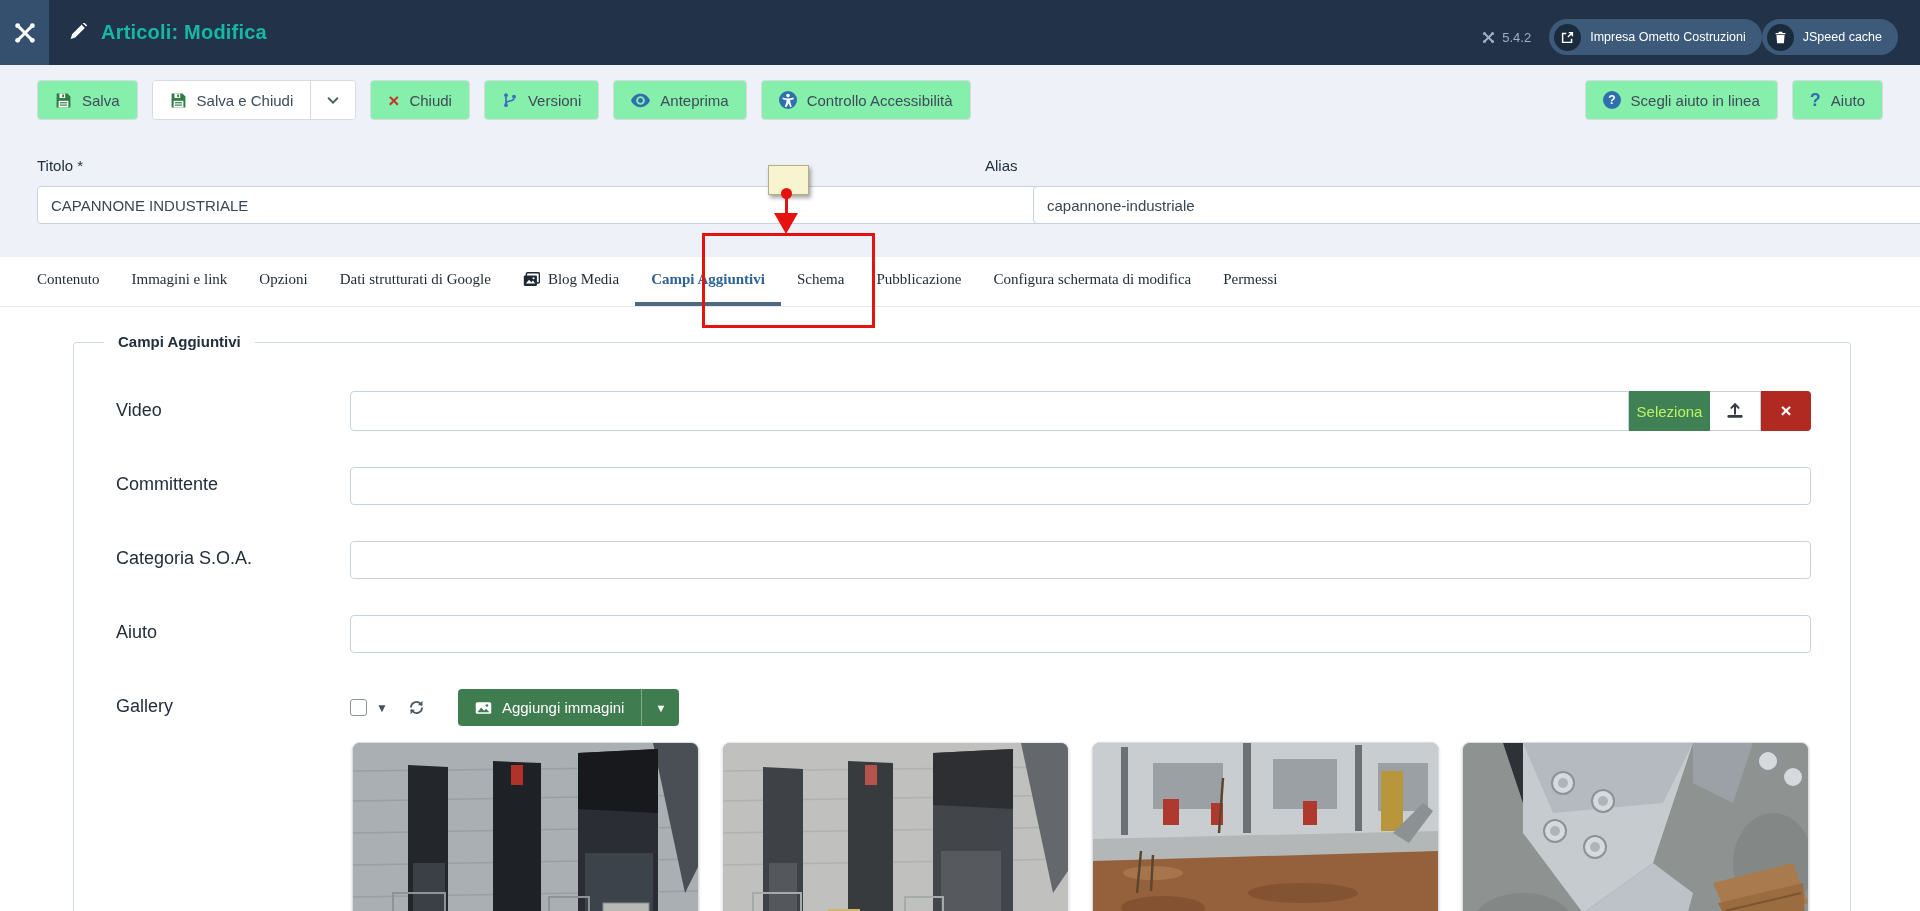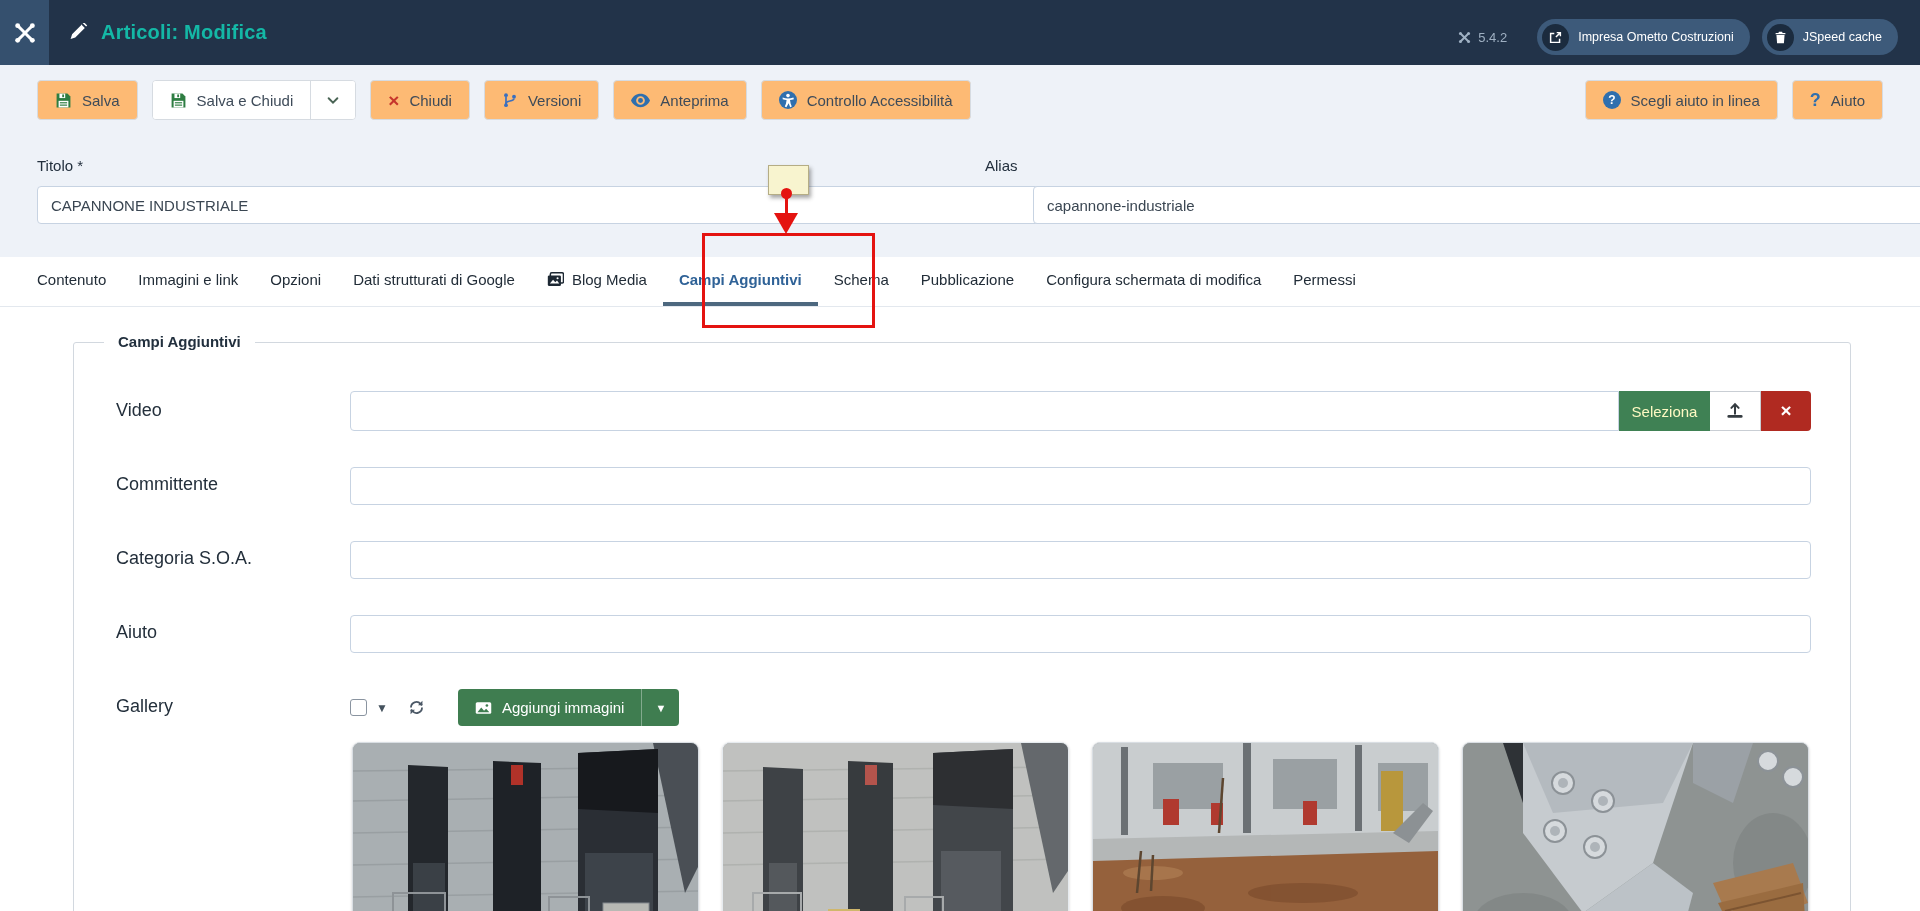--- a/index.html
+++ b/index.html
@@ -4,53 +4,53 @@
 <style>
   * { margin:0; padding:0; box-sizing:border-box; }
   html,body { width:1920px; height:911px; }
   body { font-family:"Liberation Sans","DejaVu Sans",sans-serif; background:#eef2f8; overflow:hidden; }
   .canvas { position:relative; width:1920px; height:911px; background:#eef2f8; }
 
   
   .appbar { position:absolute; left:0; top:0; width:1920px; height:65px; background:#223349; display:flex; align-items:center; }
   .logo-block { width:49px; height:65px; background:#35506e; display:flex; align-items:center; justify-content:center; flex:0 0 auto; }
   .appbar-title { display:flex; align-items:center; gap:13px; margin-left:20px; color:#14b8a6; font-size:20px; font-weight:600; letter-spacing:.2px; }
-  .appbar-right { position:absolute; right:22px; top:0; height:74px; display:flex; align-items:center; gap:12px; }
+  .appbar-right { position:absolute; right:22px; top:0; height:74px; display:flex; align-items:center; }
   .version { display:flex; align-items:center; gap:6px; color:#9fb0c2; font-size:13px; margin-right:18px; }
   .pill { display:flex; align-items:center; gap:9px; height:36px; padding:0 16px 0 5px; background:#3d5a7a; border:none; border-radius:18px; color:#fff; font-size:12.5px; cursor:pointer; font-family:inherit; }
   .pill .pill-ico { width:27px; height:27px; border-radius:50%; background:#1b2b3e; display:flex; align-items:center; justify-content:center; }
 
   
   .toolbar { position:absolute; left:37px; right:37px; top:80px; height:40px; display:flex; align-items:stretch; gap:14px; }
-  .tbtn { display:inline-flex; align-items:center; gap:10px; background:#fdba74; border:1px solid #d6dbe1; border-radius:4px; padding:0 17px; font-size:15px; color:#3e4b59; cursor:pointer; font-family:inherit; white-space:nowrap; }
+  .tbtn { display:inline-flex; align-items:center; gap:10px; background:#86efac; border:1px solid #d6dbe1; border-radius:4px; padding:0 17px; font-size:15px; color:#3e4b59; cursor:pointer; font-family:inherit; white-space:nowrap; }
   .tgroup { display:inline-flex; align-items:stretch; background:#fff; border:1px solid #d6dbe1; border-radius:4px; overflow:hidden; }
   .tgroup .seg { display:inline-flex; align-items:center; gap:10px; padding:0 17px; font-size:15px; color:#3e4b59; background:#fff; border:none; cursor:pointer; font-family:inherit; }
   .tgroup .seg.caret-seg { border-left:1px solid #d6dbe1; padding:0 15px; }
   .toolbar-spacer { flex:1; }
   .glyph-x { color:#c6352c; font-weight:700; font-size:19px; line-height:1; }
   .glyph-q { color:#2f6fae; font-weight:700; font-size:18px; line-height:1; }
 
   
   .fld-label { position:absolute; font-size:15px; color:#222f3d; }
   .txt-input { position:absolute; height:38px; background:#fff; border:1px solid #c7d3e2; border-radius:4px; padding:0 13px; font-size:15px; color:#3a4652; font-family:inherit; }
 
   
-  .tabstrip { position:absolute; left:0; top:257px; width:1920px; height:50px; background:#fff; border-bottom:1px solid #e3e8ee; display:flex; align-items:stretch; padding-left:21px; }
+  .tabstrip { position:absolute; left:0; top:257px; width:1920px; height:50px; background:#fff; border-bottom:1px solid #e3e8ee; display:flex; align-items:stretch; padding-left:21px;font-family:Liberation Serif, serif; }
   .tab { display:inline-flex; align-items:center; gap:8px; padding:0 16px; font-size:15px; color:#222d38; cursor:pointer; border-bottom:4px solid transparent; background:none; border-top:none; border-left:none; border-right:none; font-family:inherit; }
   .tab.active { color:#2f6297; font-weight:700; border-bottom:4px solid #4d687f; }
   .content-bg { position:absolute; left:0; top:307px; width:1920px; height:604px; background:#fff; }
 
   
   .fieldset { position:absolute; left:73px; top:342px; width:1778px; height:640px; border:1px solid #d2d8df; border-radius:3px; background:#fff; }
   .legend { position:absolute; left:30px; top:-10px; background:#fff; padding:0 14px; font-size:15px; font-weight:700; color:#22303e; }
   .frow-label { position:absolute; left:42px; font-size:18px; color:#232f3b; }
   .frow-input { position:absolute; left:276px; width:1461px; height:38px; background:#fff; border:1px solid #c7d3e2; border-radius:4px; padding:0 13px; font-size:15px; color:#3a4652; font-family:inherit; }
   .video-group { position:absolute; left:276px; top:48px; width:1461px; height:40px; display:flex; }
   .video-group input { flex:1; height:40px; background:#fff; border:1px solid #c7d3e2; border-radius:4px 0 0 4px; padding:0 13px; font-size:15px; color:#3a4652; font-family:inherit; }
-  .btn-select { width:91px; background:#3f8154; color:#fef9c3; border:none; font-size:15px; cursor:pointer; font-family:inherit; }
+  .btn-select { width:81px; background:#3f8154; color:#bef264; border:none; font-size:15px; cursor:pointer; font-family:inherit; }
   .btn-upload { width:51px; background:#fff; border:1px solid #c9ced4; border-left:none; display:flex; align-items:center; justify-content:center; cursor:pointer; }
   .btn-clear { width:50px; background:#b02a21; color:#fff; border:none; border-radius:0 4px 4px 0; font-size:19px; font-weight:700; cursor:pointer; font-family:inherit; }
 
   .gallery-ctrl { position:absolute; left:276px; top:346px; display:flex; align-items:center; }
   .gchk { width:17px; height:17px; border:1.5px solid #8a94a0; border-radius:3px; background:#fff; cursor:pointer; }
   .gcaret { color:#45525e; font-size:12px; margin-left:9px; cursor:pointer; }
   .grefresh { margin-left:20px; cursor:pointer; display:flex; }
   .btn-addimg { margin-left:33px; height:37px; display:inline-flex; align-items:stretch; background:#3f7d50; border-radius:4px; overflow:hidden; cursor:pointer; }
   .btn-addimg .main { display:inline-flex; align-items:center; gap:10px; padding:0 17px; color:#fff; font-size:15px; border:none; background:transparent; cursor:pointer; font-family:inherit; }
   .btn-addimg .dd { display:inline-flex; align-items:center; padding:0 13px; border-left:1px solid rgba(255,255,255,.35); color:#fff; font-size:11px; border-top:none;border-right:none;border-bottom:none; background:transparent; cursor:pointer; }

